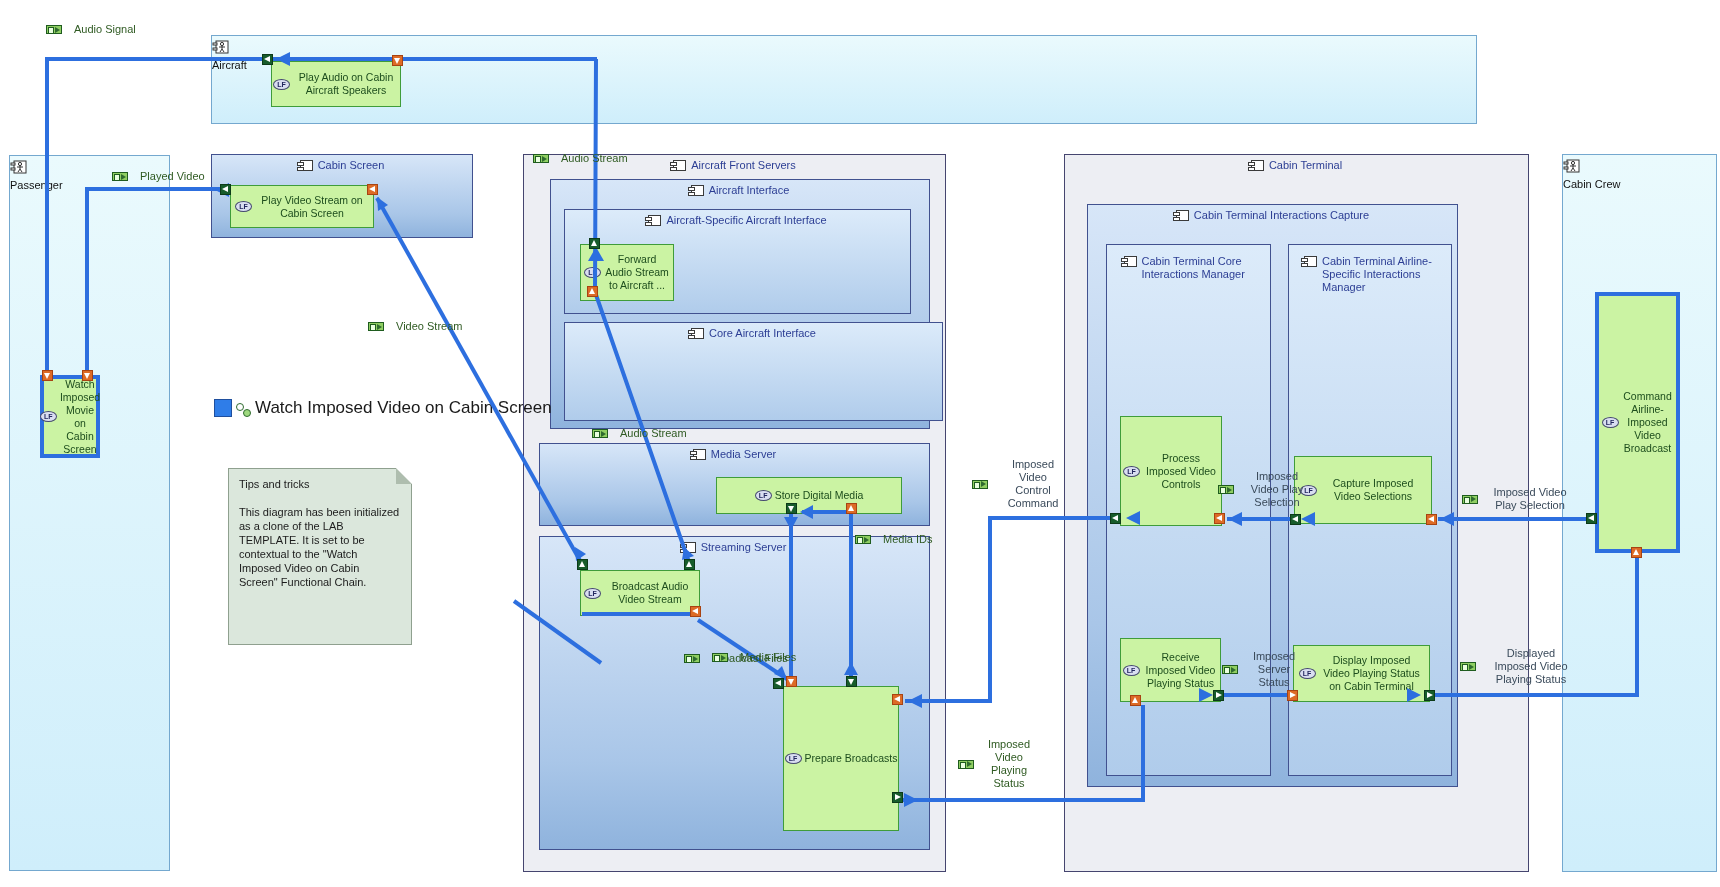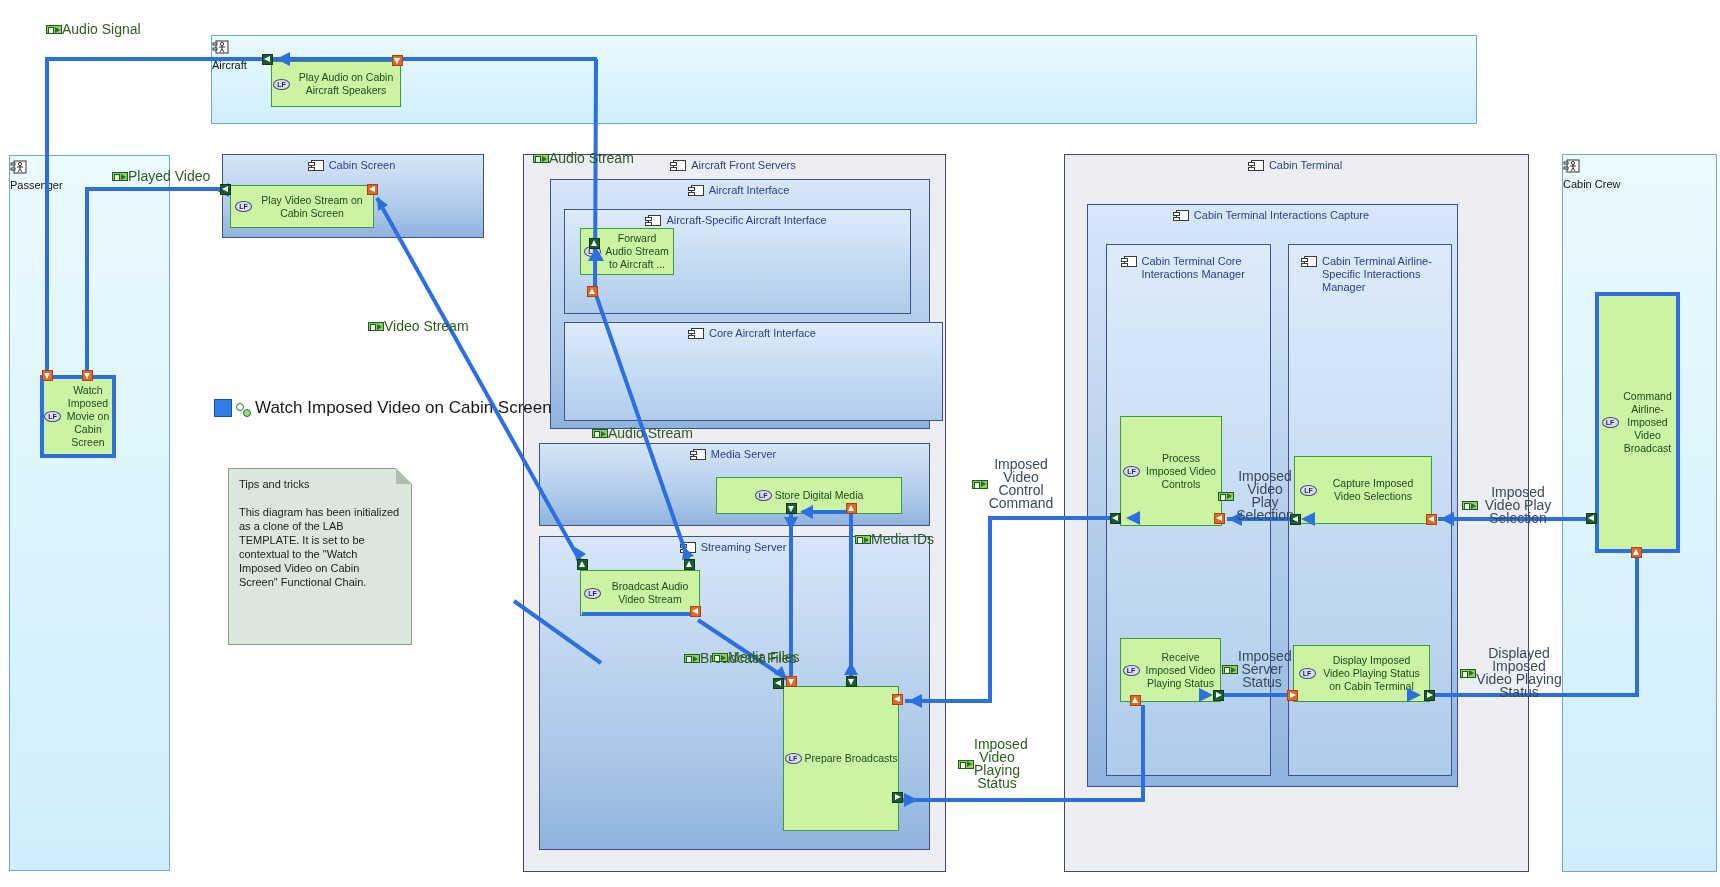--- a/index.html
+++ b/index.html
@@ -34,21 +34,21 @@
 
   .port { position:absolute; z-index:4; width:11px; height:11px; }
   .port.g { background:#175c2b; border:1px solid #0c3a18; }
   .port.o { background:#dd6b26; border:1px solid #a84312; }
   .port i { position:absolute; width:0; height:0; border-style:solid; }
   .port .up    { left:1px; top:1px;  border-width:0 3.5px 6px 3.5px; border-color:transparent transparent #fff transparent; }
   .port .down  { left:1px; top:2px;  border-width:6px 3.5px 0 3.5px; border-color:#fff transparent transparent transparent; }
   .port .left  { left:1px; top:1px;  border-width:3.5px 6px 3.5px 0; border-color:transparent #fff transparent transparent; }
   .port .right { left:2px; top:1px;  border-width:3.5px 0 3.5px 6px; border-color:transparent transparent transparent #fff; }
 
-  .xl { position:absolute; z-index:5; display:flex; align-items:center; gap:0; font-size:14px; line-height:13px; }
+  .xl { position:absolute; z-index:5; display:flex; align-items:center; gap:12px; font-size:11px; line-height:13px; }
   .xl .txt { display:block; }
   .xg { color:#2f5a22; }
   .xd { color:#3a4a5a; }
   .xi { flex:0 0 auto; position:relative; width:16px; height:9px; background:#8fce62; border:1px solid #1f5c1f; }
   .xi::before { content:''; position:absolute; left:1px; top:1px; width:4px; height:5px; background:#eaffe0; border:1px solid #1f5c1f; }
   .xi::after { content:''; position:absolute; right:1px; top:0.5px; width:0; height:0; border-style:solid;
                border-width:3px 0 3px 5px; border-color:transparent transparent transparent #2f6b2f; }
 
   .note { position:absolute; z-index:2; background:#dbe7dc; border:1px solid #8fa08f; color:#1c1c1c;
           font-size:11px; line-height:14px; padding:8px 10px; }
@@ -87,21 +87,21 @@
           <rect x="4" y="1" width="12" height="12" fill="#fff" stroke="#333"></rect>
           <rect x="1" y="3" width="4" height="2" fill="#fff" stroke="#333"></rect>
           <rect x="1" y="8" width="4" height="2" fill="#fff" stroke="#333"></rect>
           <circle cx="10" cy="4" r="1.6" fill="none" stroke="#333"></circle>
           <path d="M10 5.6V9 M7 7h6 M10 9l-2 3 M10 9l2 3" stroke="#333" fill="none"></path>
         </svg>
       <span class="t">Aircraft</span>
     </div>
   </div>
 
-  <div class="c comp2" style="left:211px;top:154px;width:262px;height:84px;margin-left:11px;">
+  <div class="c comp2" style="left:211px;top:154px;width:262px;height:84px;">
     <div class="hdr">
         <span class="ci"></span>
       <span class="t">Cabin Screen</span>
       </div>
   </div>
 
   <div class="c gray" style="left:523px;top:154px;width:423px;height:718px;">
     <div class="hdr">
         <span class="ci"></span>
       <span class="t">Aircraft Front Servers</span>
@@ -198,26 +198,26 @@
   <div class="fn" style="left:271px;top:61px;width:130px;height:46px;">
     <span class="lf">LF</span>
     <span style="width:106px;">Play Audio on Cabin Aircraft Speakers</span>
   </div>
 
   <div class="fn" style="left:230px;top:185px;width:144px;height:43px;">
     <span class="lf">LF</span>
     <span style="width:114px;">Play Video Stream on Cabin Screen</span>
   </div>
 
-  <div class="fn chain" style="left:40px;top:375px;width:76px;height:83px;">
+  <div class="fn chain" style="left:40px;top:375px;width:60px;height:83px;">
     <span class="lf">LF</span>
     <span style="width:48px;">Watch Imposed Movie on Cabin Screen</span>
   </div>
 
-  <div class="fn" style="left:580px;top:228px;width:94px;height:47px;">
+  <div class="fn" style="left:580px;top:244px;width:94px;height:57px;">
     <span class="lf">LF</span>
     <span style="width:66px;">Forward Audio Stream to Aircraft ...</span>
   </div>
 
   <div class="fn" style="left:716px;top:477px;width:186px;height:37px;">
     <span class="lf">LF</span>
     <span style="white-space:nowrap;">Store Digital Media</span>
   </div>
 
   <div class="fn" style="left:580px;top:570px;width:120px;height:46px;">

